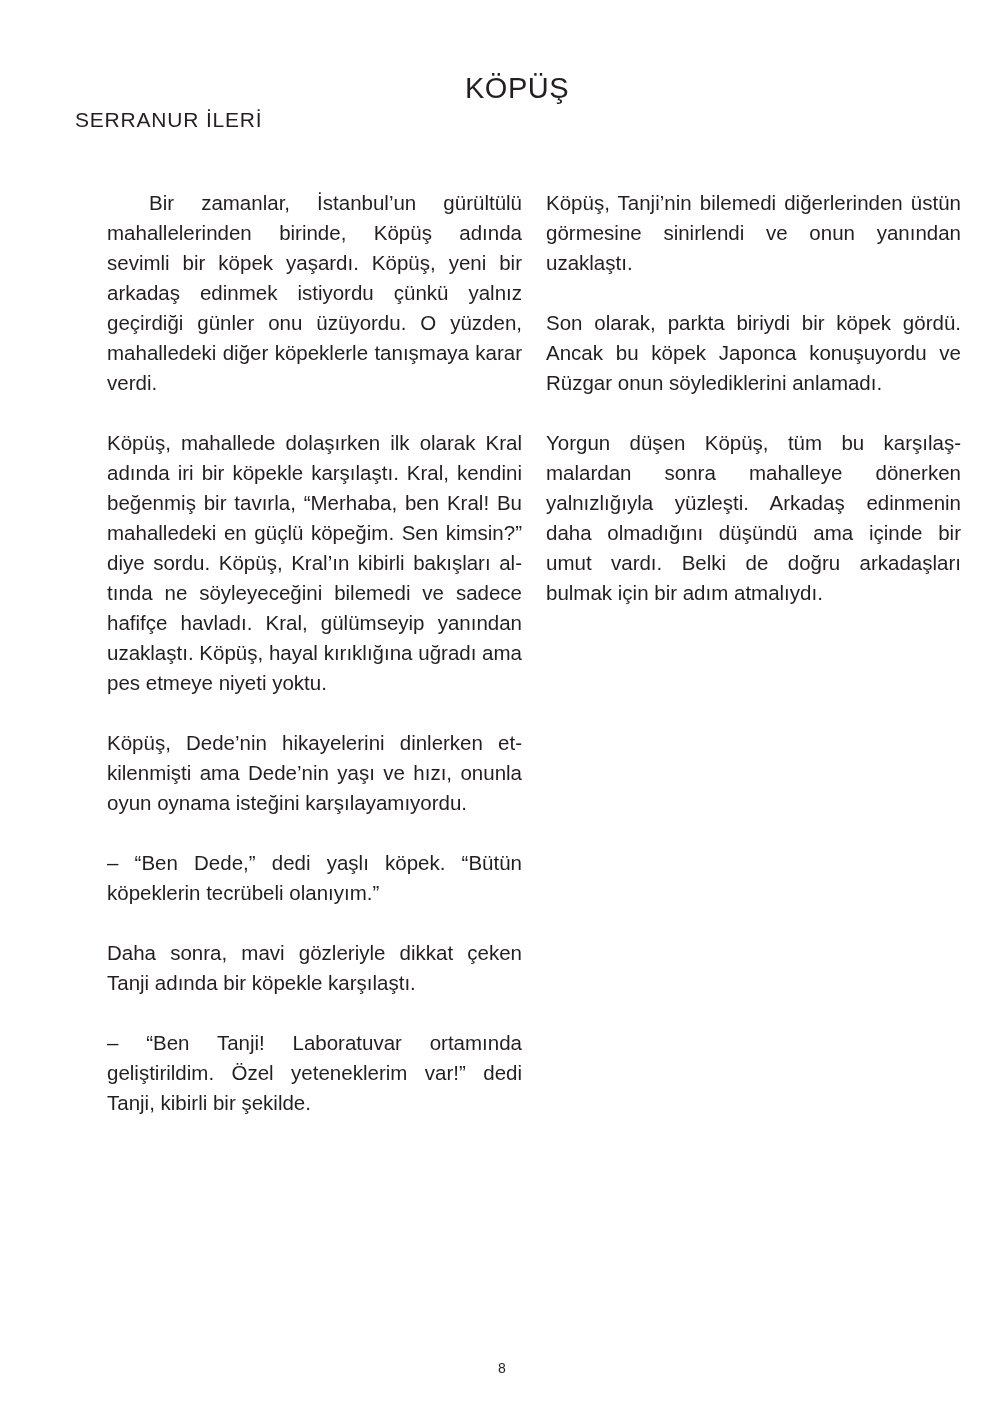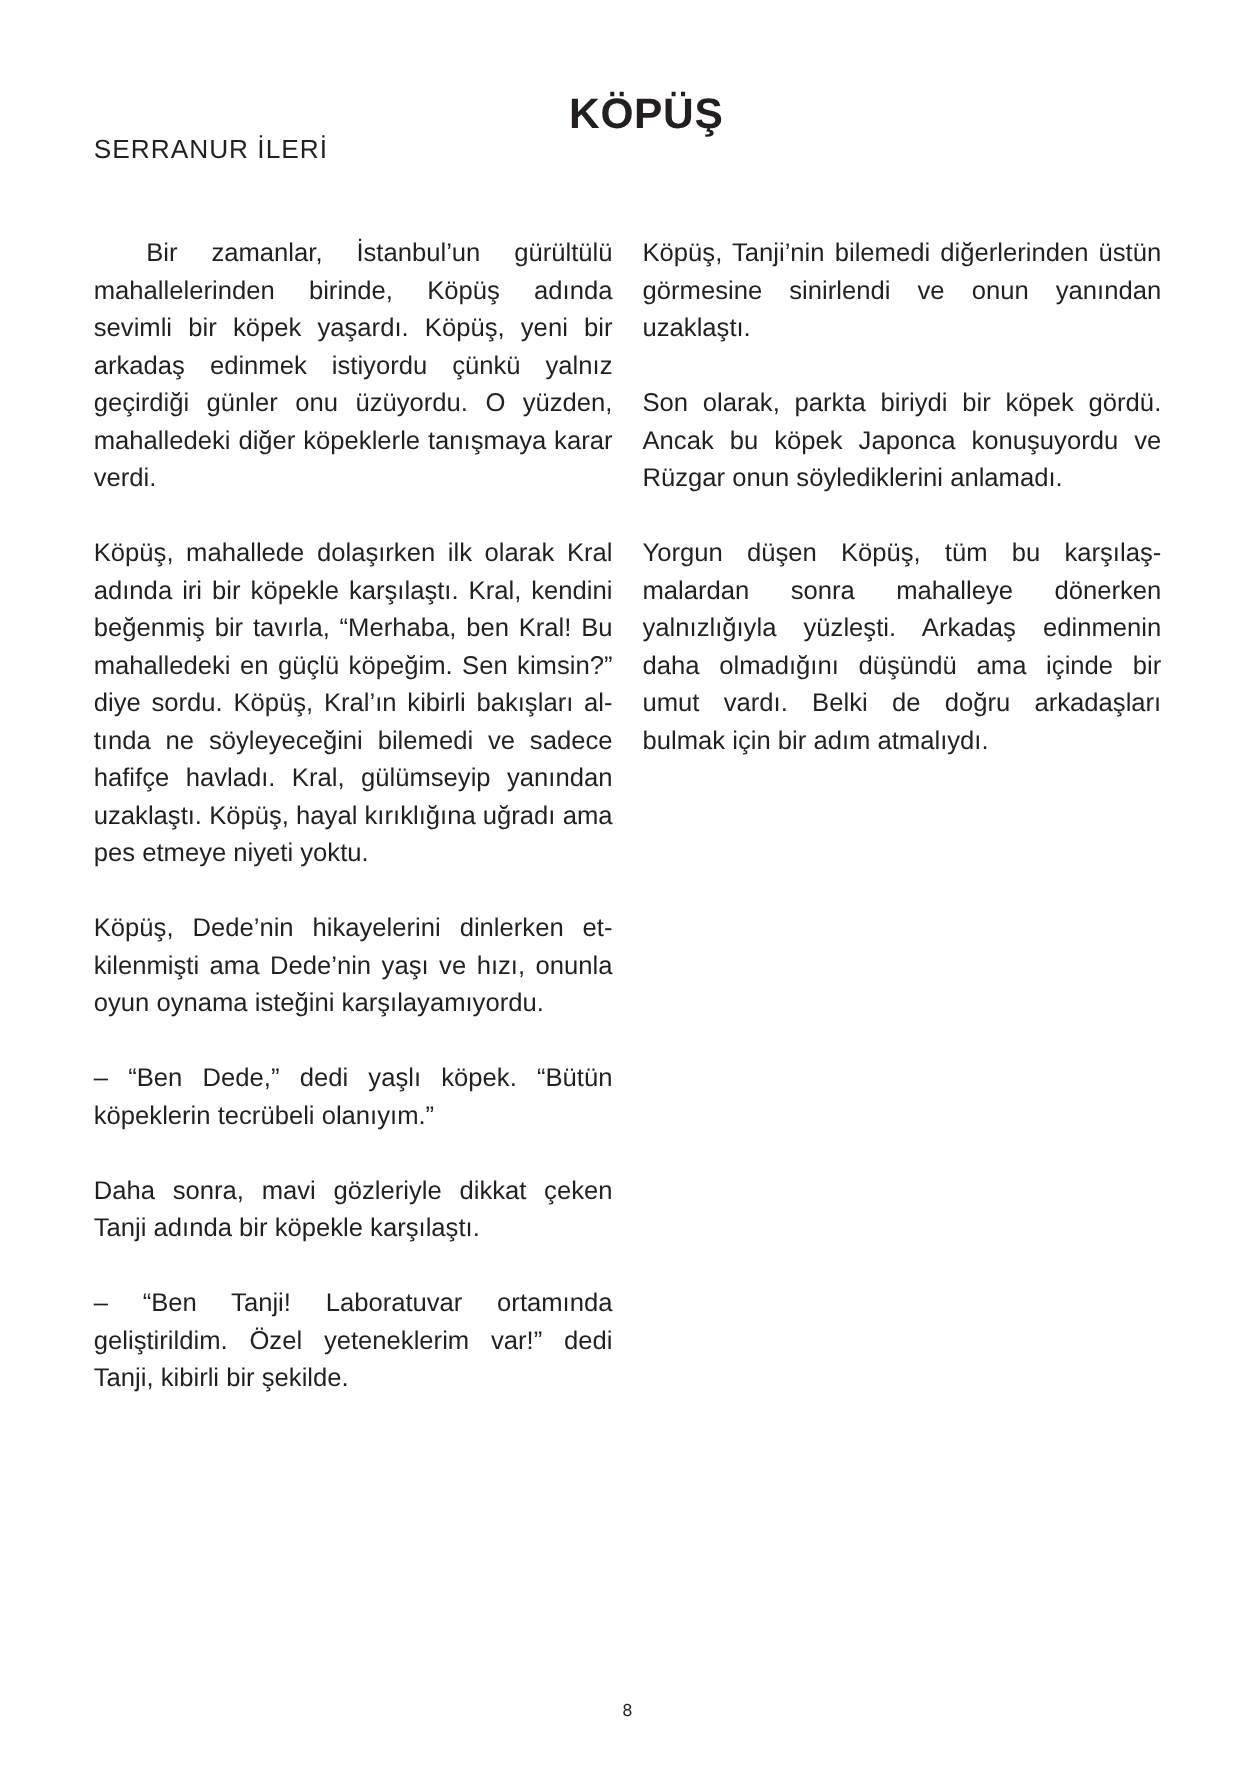--- a/index.html
+++ b/index.html
@@ -14,41 +14,42 @@
     overflow: hidden;
     color: #231f20;
     font-family: "Liberation Sans", "DejaVu Sans", sans-serif;
   }
   .title {
     position: absolute;
     left: 0;
     width: 1004px;
     top: 72px;
     text-align: center;
-    font-size: 34px;
-    font-weight: bold;
+    font-size: 29px;
+    font-weight: normal;
     letter-spacing: 0.5px;
     margin: 0;
     padding-left: 30px;
     box-sizing: border-box;
   }
   .author {
     position: absolute;
     left: 75px;
     top: 108px;
     font-size: 21px;
     letter-spacing: 0.8px;
     margin: 0;
   }
   .column {
     position: absolute;
     top: 188px;
     width: 415px;
     font-size: 20.5px;
     line-height: 30px;
+    margin-left: 32px;
   }
   .col-left { left: 75px; }
   .col-right { left: 514px; }
   .column p {
     margin: 0 0 30px 0;
     text-align: justify;
     hyphens: manual;
   }
   .column p.indent { text-indent: 42px; }
   .page-number {

